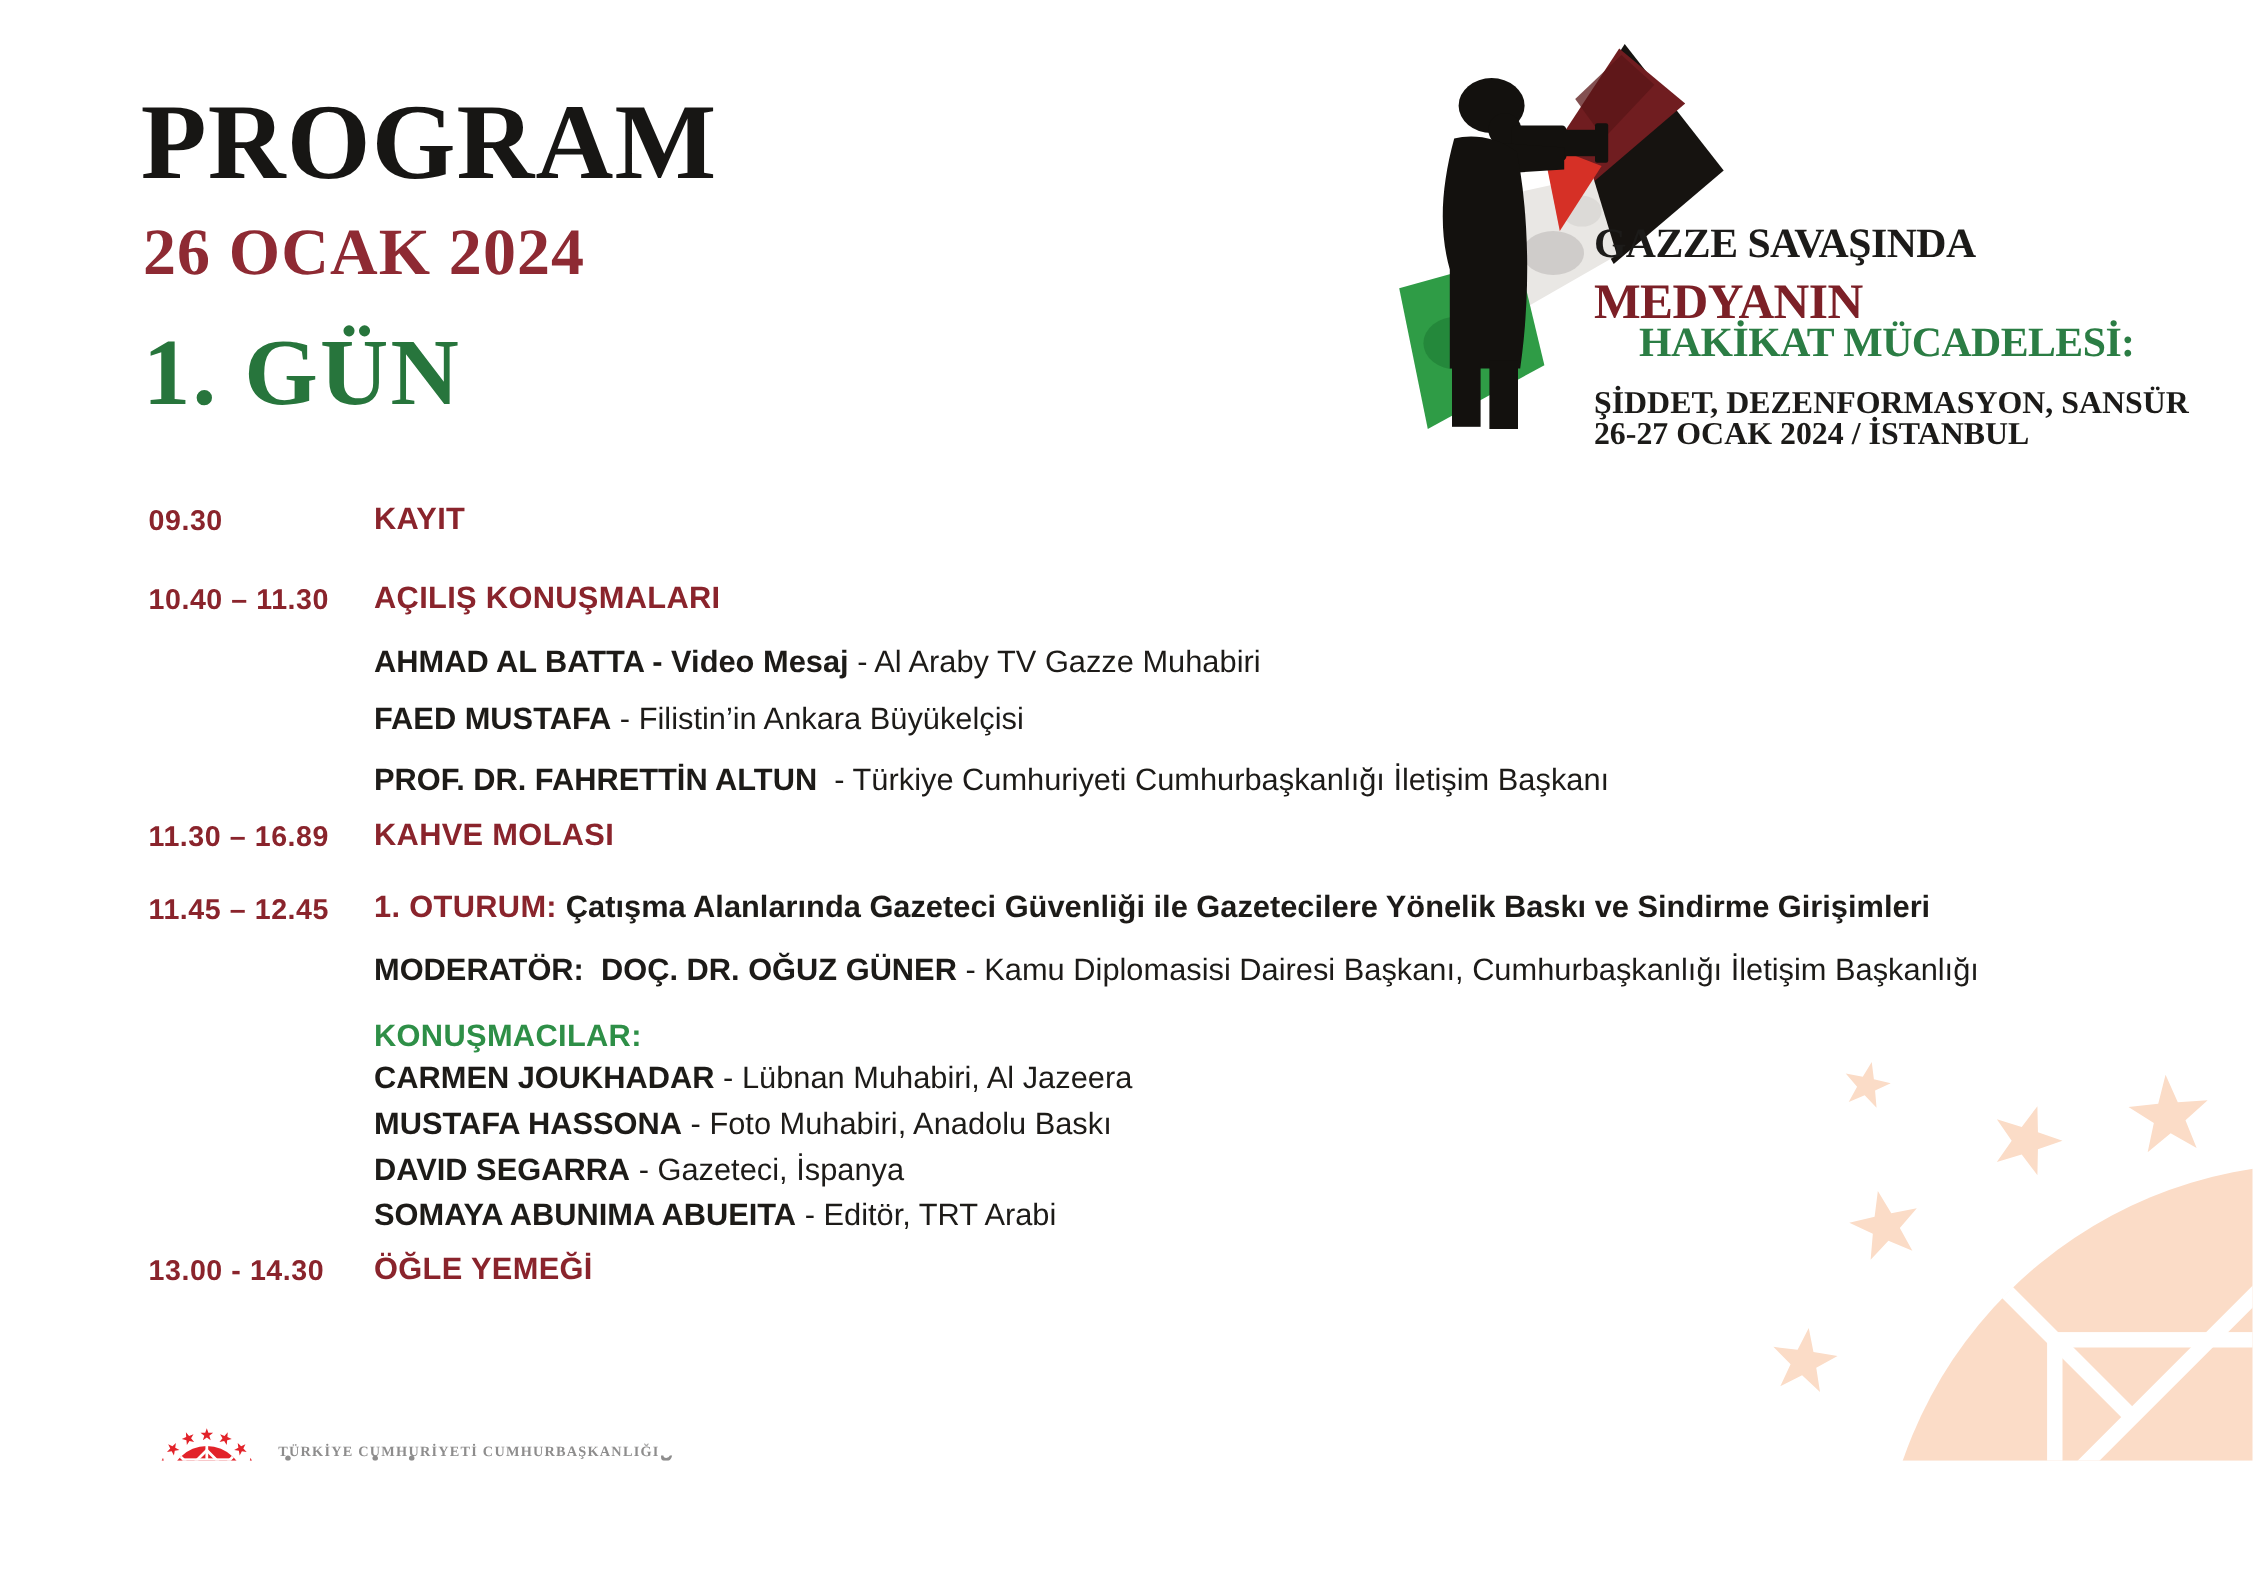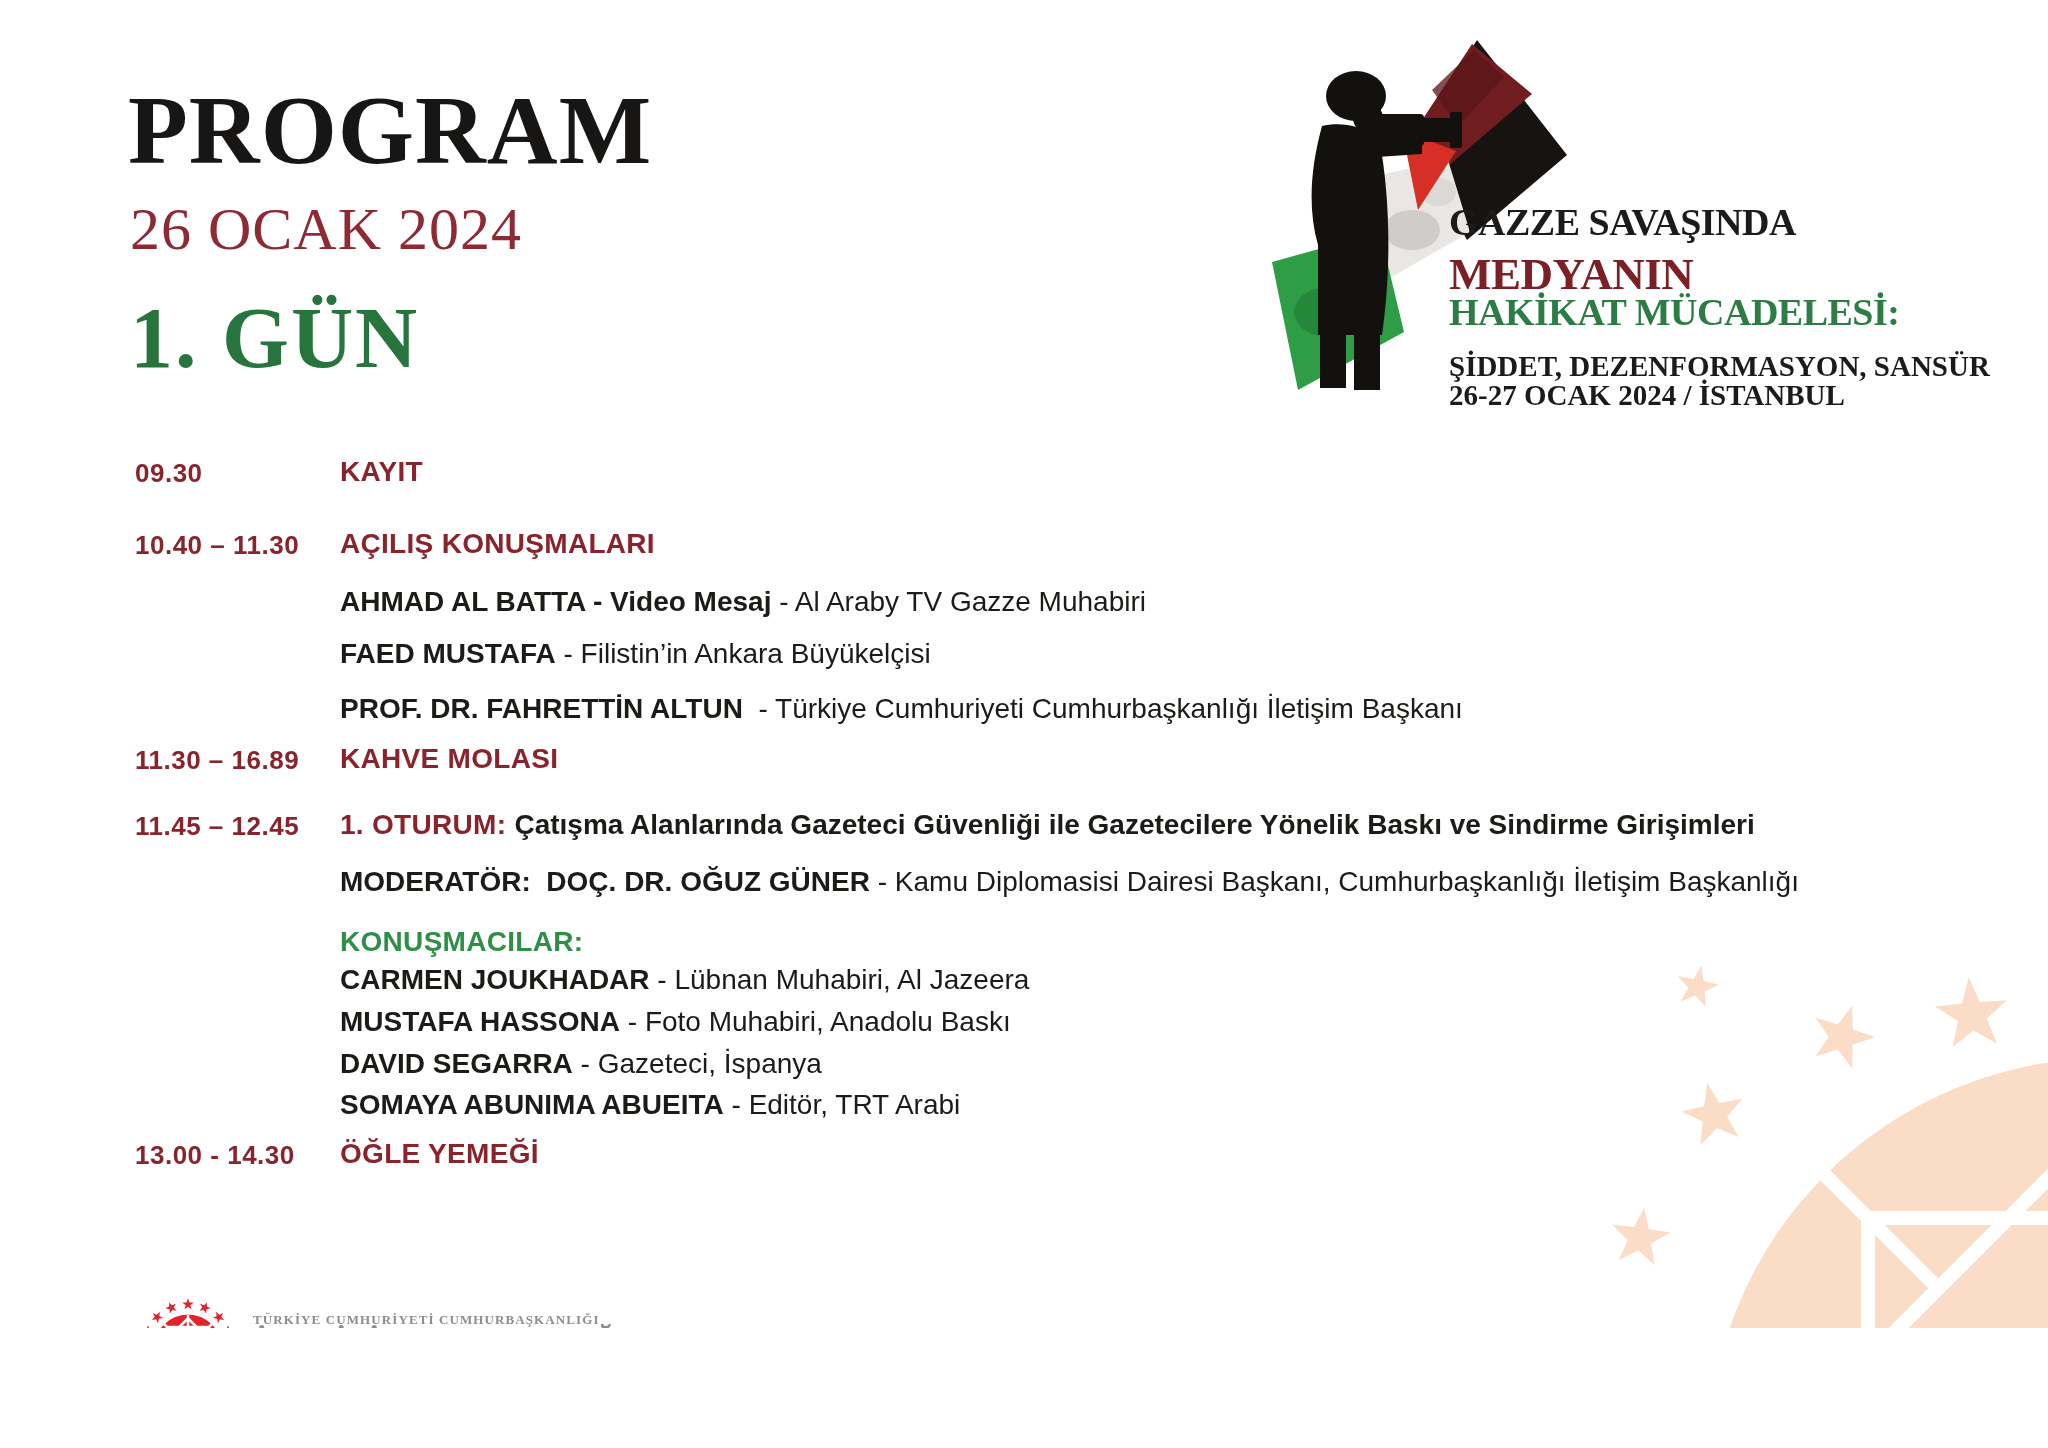--- a/index.html
+++ b/index.html
@@ -10,28 +10,28 @@
     --flag-black:#161310; --flag-white:#E9E7E4;
   }
   *{margin:0;padding:0;box-sizing:border-box;}
   html,body{background:#ffffff;}
   .page{position:relative;width:2048px;height:1328px;background:#fff;overflow:hidden;
          font-family:"Liberation Sans",sans-serif;}
   .serif{font-family:"Liberation Serif",serif;}
 
   
   .h-title{position:absolute;left:128px;top:81px;font-size:98px;font-weight:700;color:#171614;line-height:1;letter-spacing:1px;}
-  .h-date{position:absolute;left:130px;top:199px;font-size:60px;font-weight:400;color:var(--date-red);line-height:1;letter-spacing:1px;text-align:center;}
+  .h-date{position:absolute;left:130px;top:199px;font-size:60px;font-weight:700;color:var(--date-red);line-height:1;letter-spacing:1px;text-align:center;}
   .h-day{position:absolute;left:130px;top:295px;font-size:86px;font-weight:700;color:var(--green-day);line-height:1;letter-spacing:2px;}
 
   
   .ev{position:absolute;line-height:1.05;white-space:nowrap;font-weight:700;}
   .ev1{left:1449px;top:203px;font-size:38px;letter-spacing:-0.5px;color:#1c1b19;}
   .ev2{left:1449px;top:251px;font-size:45px;letter-spacing:-0.5px;color:var(--maroon-title);}
-  .ev3{left:1449px;top:293px;font-size:38px;letter-spacing:-0.5px;color:var(--green);}
+  .ev3{left:1490px;top:293px;font-size:38px;letter-spacing:-0.5px;color:var(--green);}
   .ev4{left:1449px;top:351px;font-size:29px;color:#1c1b19;}
   .ev5{left:1449px;top:380px;font-size:29px;color:#1c1b19;}
 
   
   .srow{position:absolute;left:0;width:100%;font-size:28px;line-height:28px;white-space:nowrap;}
   .stime{position:absolute;left:135px;top:1px;font-weight:700;font-size:26px;color:var(--maroon);letter-spacing:0.5px;}
   .scontent{position:absolute;left:340px;top:0;}
   .seg-maroon-bold{color:var(--maroon);font-weight:700;letter-spacing:0.3px;}
   .seg-ink-bold{color:var(--ink);font-weight:700;}
   .seg-ink{color:var(--ink);font-weight:400;}

